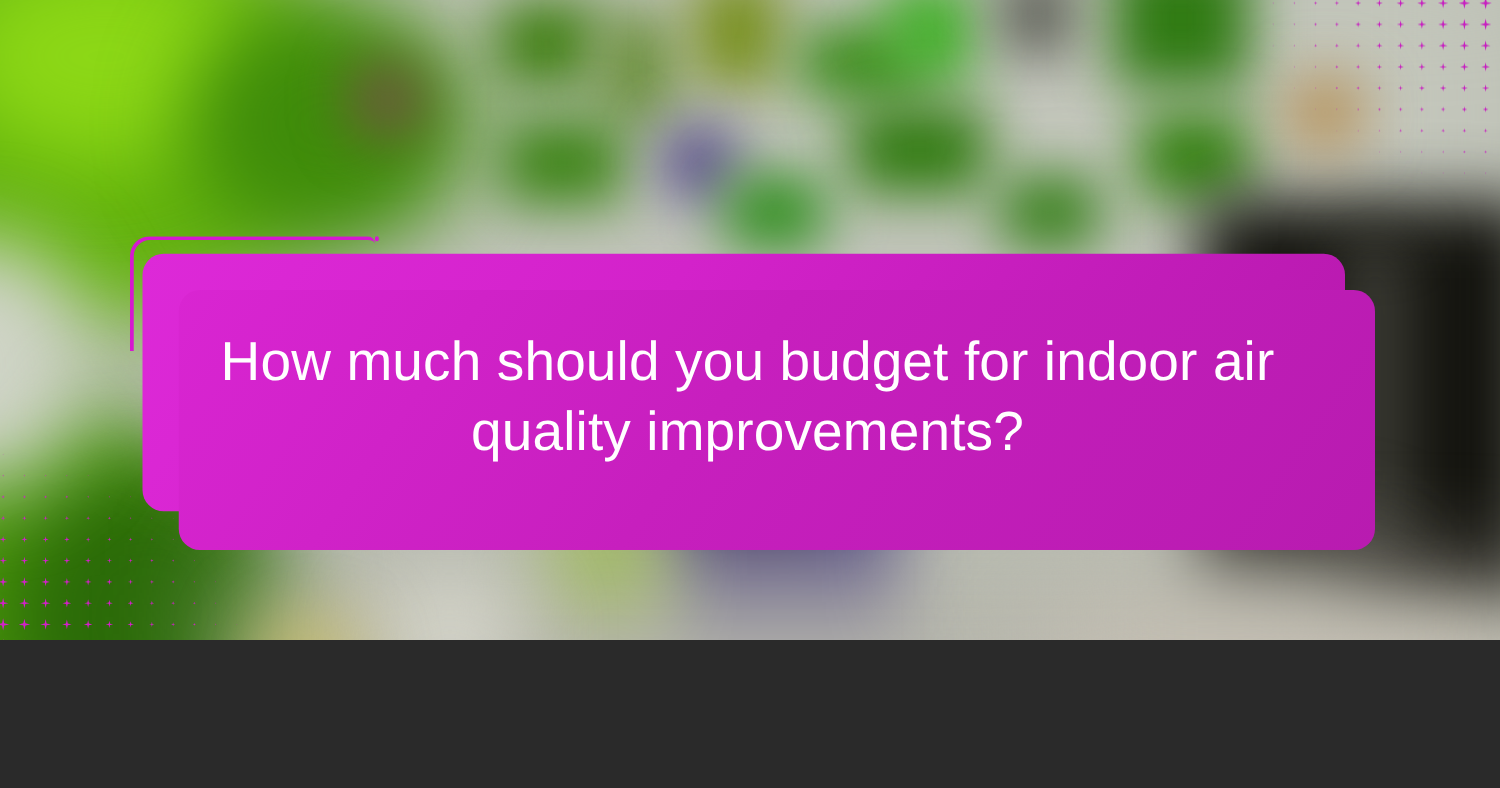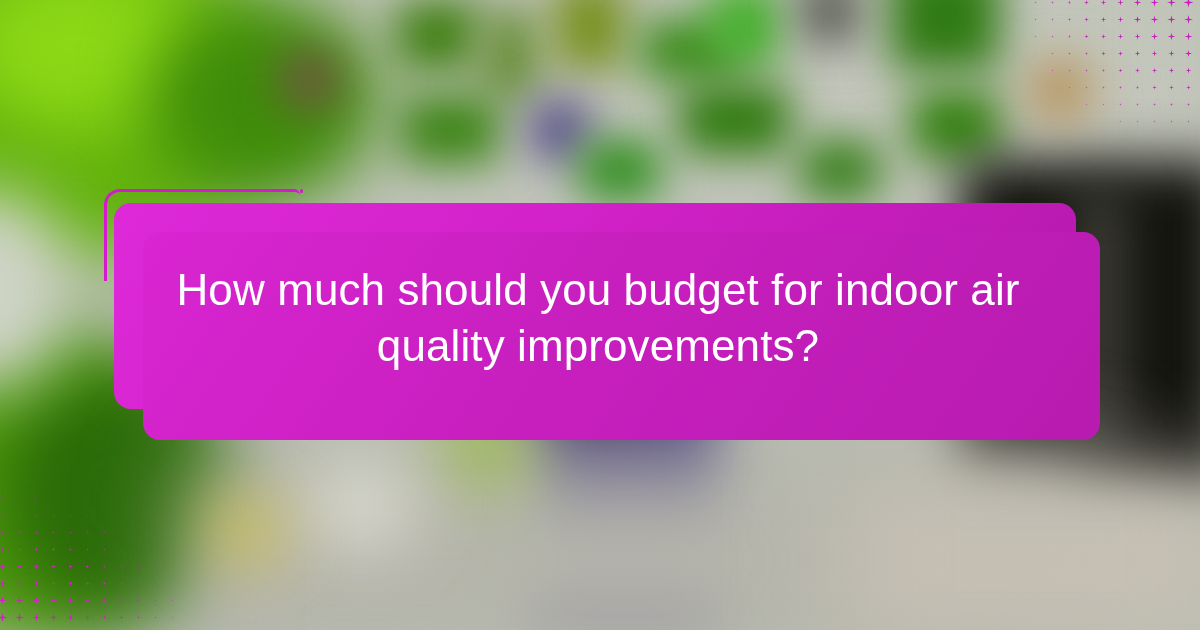--- a/index.html
+++ b/index.html
@@ -3,21 +3,21 @@
 <meta charset="utf-8">
 <style>
   html, body {
     margin: 0;
     padding: 0;
     background: #2a2a2a;
   }
   #stage {
     position: relative;
     width: 1200px;
-    height: 630px;
+    height: 512px;
     overflow: hidden;
     font-family: "Liberation Sans", sans-serif;
   }
 
   
   #bg-photo {
     position: absolute;
     inset: -60px;
     background-color: #b9bdb2;
     filter: blur(0px);

